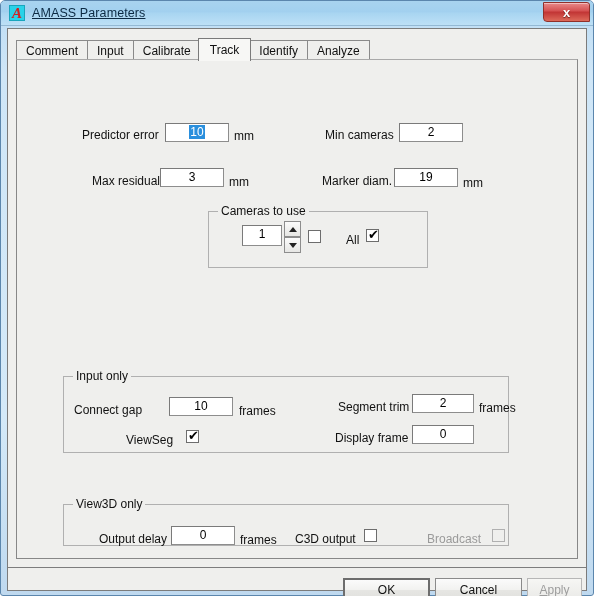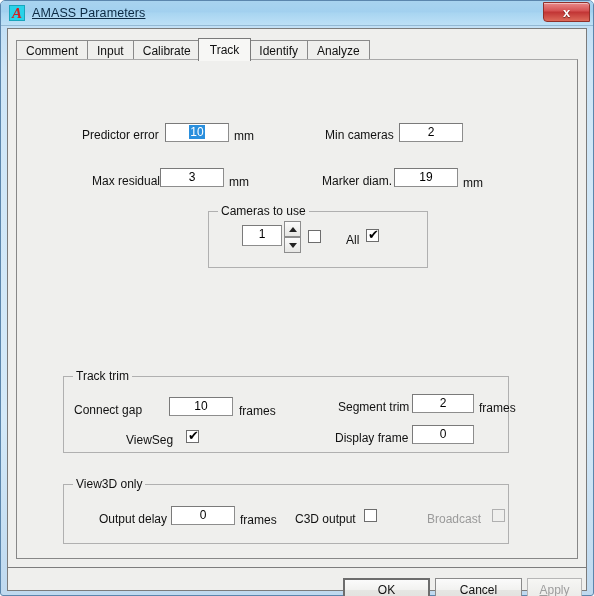--- a/index.html
+++ b/index.html
@@ -335,40 +335,40 @@
         </div>
         <div class="cbox" style="left:99px; top:18px;"></div>
         <div class="lbl" style="left:137px; top:21px;">All</div>
         <div class="cbox" style="left:157px; top:17px;">
           <span class="chk">✔</span>
         </div>
       </div>
 
 
       <div class="group" style="left:46px; top:316px; width:446px; height:77px;">
-        <div class="gtitle">Track trim</div>
+        <div class="gtitle">Input only</div>
 
         <div class="lbl" style="left:10px; top:26px;">Connect gap</div>
         <div class="tbox" style="left:105px; top:20px; width:64px; height:19px;">10</div>
         <div class="lbl" style="left:175px; top:27px;">frames</div>
 
         <div class="lbl" style="left:274px; top:23px;">Segment trim</div>
         <div class="tbox" style="left:348px; top:17px; width:62px; height:19px;">2</div>
         <div class="lbl" style="left:415px; top:24px;">frames</div>
 
         <div class="lbl" style="left:62px; top:56px;">ViewSeg</div>
         <div class="cbox" style="left:122px; top:53px;">
           <span class="chk">✔</span>
         </div>
 
         <div class="lbl" style="left:271px; top:54px;">Display frame</div>
         <div class="tbox" style="left:348px; top:48px; width:62px; height:19px;">0</div>
       </div>
 
-      <div class="group" style="left:46px; top:424px; width:446px; height:60px;">
+      <div class="group" style="left:46px; top:444px; width:446px; height:42px;">
         <div class="gtitle">View3D only</div>
 
         <div class="lbl" style="left:35px; top:27px;">Output delay</div>
         <div class="tbox" style="left:107px; top:21px; width:64px; height:19px;">0</div>
         <div class="lbl" style="left:176px; top:28px;">frames</div>
 
         <div class="lbl" style="left:231px; top:27px;">C3D output</div>
         <div class="cbox" style="left:300px; top:24px;"></div>
 
         <div class="lbl dim" style="left:363px; top:27px;">Broadcast</div>

